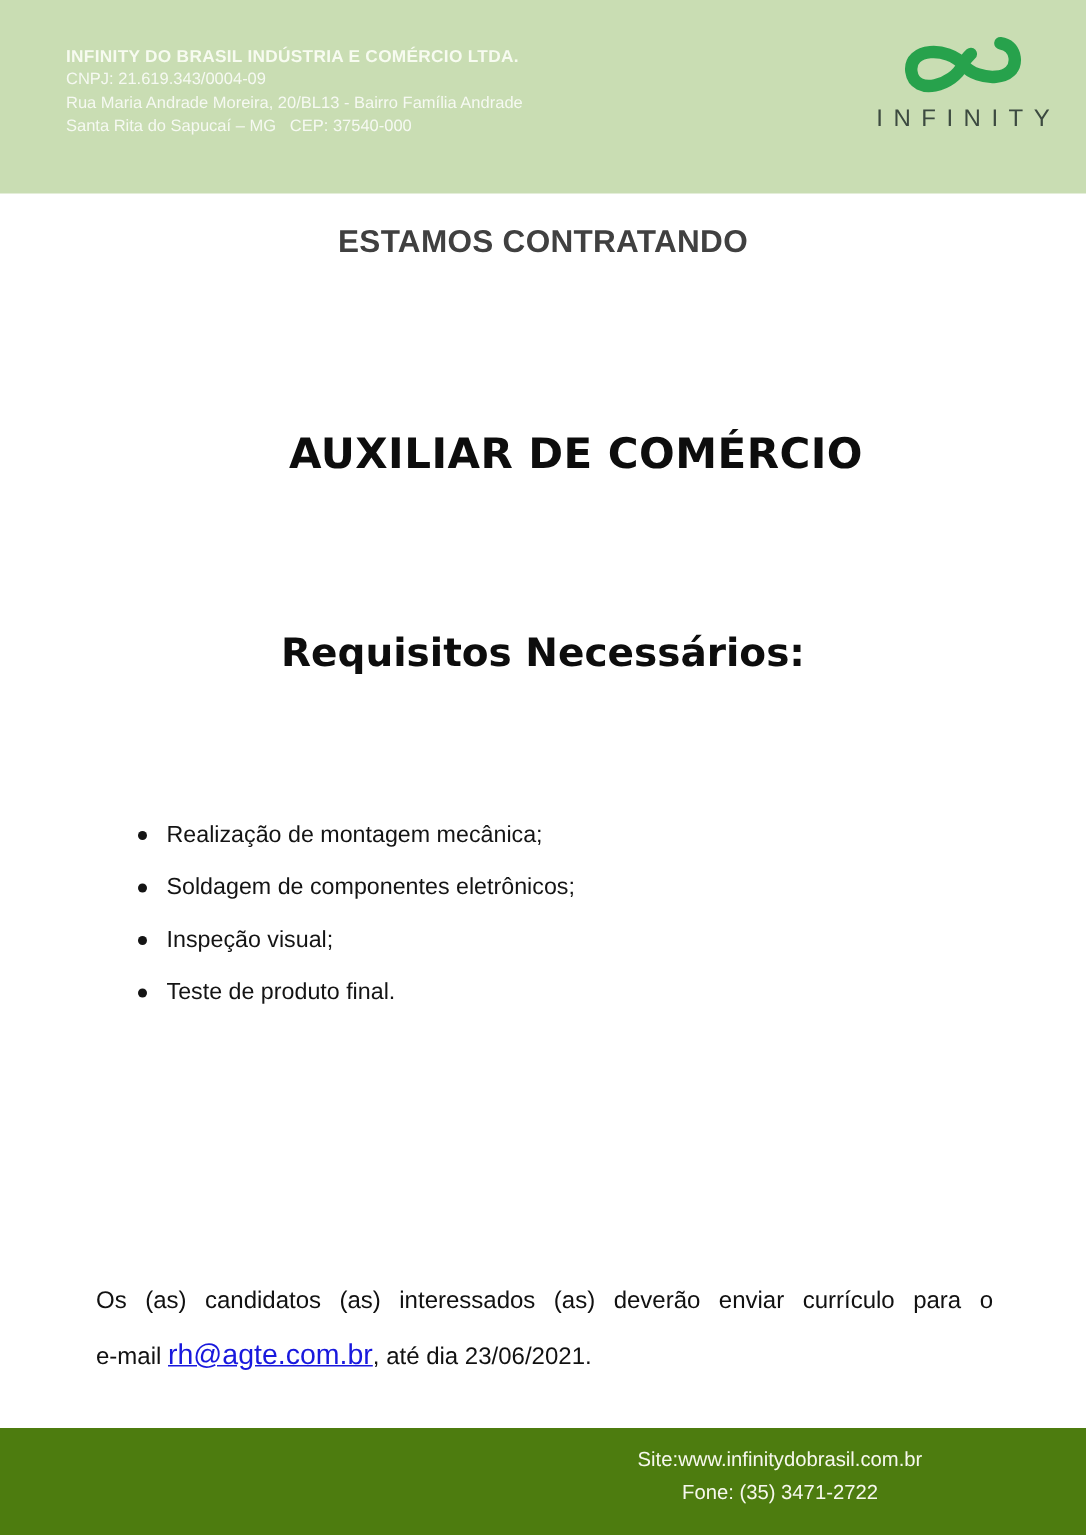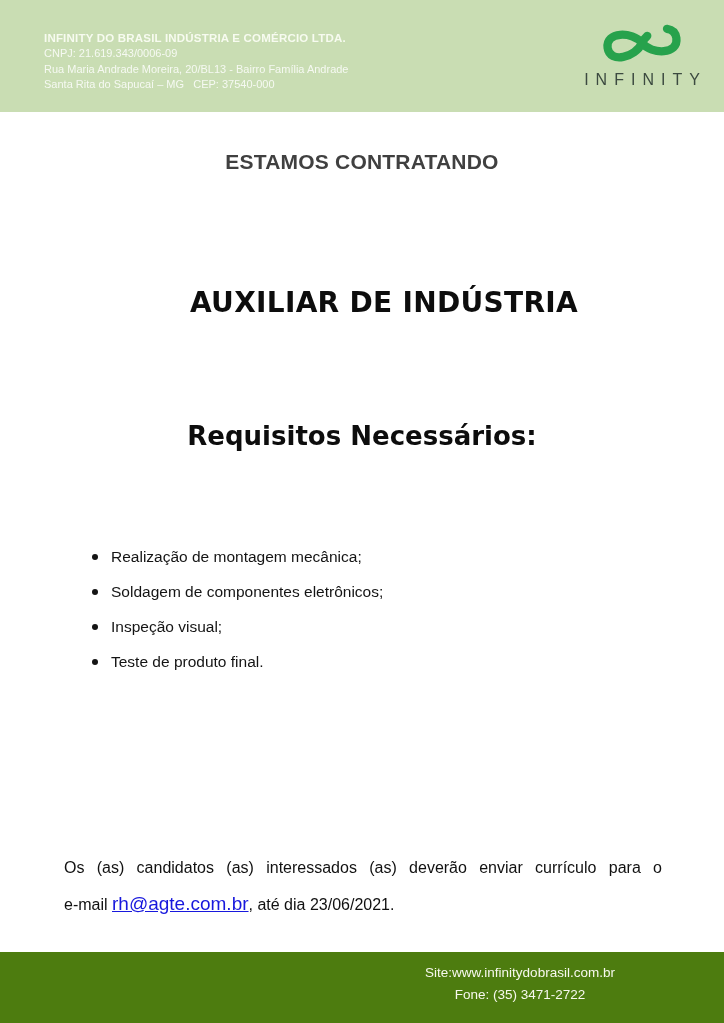--- a/index.html
+++ b/index.html
@@ -14,21 +14,21 @@
     height: 1023px;
     background: #ffffff;
     overflow: hidden;
   }
 
   
   .top-bar {
     position: absolute;
     top: 0; left: 0;
     width: 724px;
-    height: 112px;
+    height: 129px;
     background: #c9ddb3;
   }
   .company-info {
     position: absolute;
     left: 44px;
     top: 30px;
   }
   .ci-name {
     font-weight: bold;
     font-size: 11.5px;
@@ -171,36 +171,36 @@
   }
 </style>
 </head>
 <body>
 
 <div class="page">
 
   <div class="top-bar">
     <div class="company-info">
       <div class="ci-name">INFINITY DO BRASIL INDÚSTRIA E COMÉRCIO LTDA.</div>
-      <div class="ci-line">CNPJ: 21.619.343/0006-09</div>
+      <div class="ci-line">CNPJ: 21.619.343/0004-09</div>
       <div class="ci-line">Rua Maria Andrade Moreira, 20/BL13 - Bairro Família Andrade</div>
       <div class="ci-line">Santa Rita do Sapucaí – MG   CEP: 37540-000</div>
     </div>
 
     <div class="logo">
       <svg viewBox="0 0 104 58" aria-hidden="true">
         <path d="M52 29 C 42 13, 10 9, 10 29 C 10 49, 42 45, 52 29 C 62 13, 94 9, 94 29 C 94 49, 62 45, 52 29 Z" fill="none" stroke="#27a24c" stroke-width="10" stroke-linecap="round" pathLength="100" stroke-dasharray="55 12 33"></path>
       </svg>
       <div class="brand-name">INFINITY</div>
     </div>
   </div>
 
   <div class="hiring-banner">ESTAMOS CONTRATANDO</div>
 
-  <div class="job-title">AUXILIAR DE INDÚSTRIA</div>
+  <div class="job-title">AUXILIAR DE COMÉRCIO</div>
 
   <div class="req-heading">Requisitos Necessários:</div>
 
   <ul class="req-list">
     <li class="req-item">
       <span class="bullet-dot"></span>
       <span>Realização de montagem mecânica;</span>
     </li>
     <li class="req-item">
       <span class="bullet-dot"></span>

